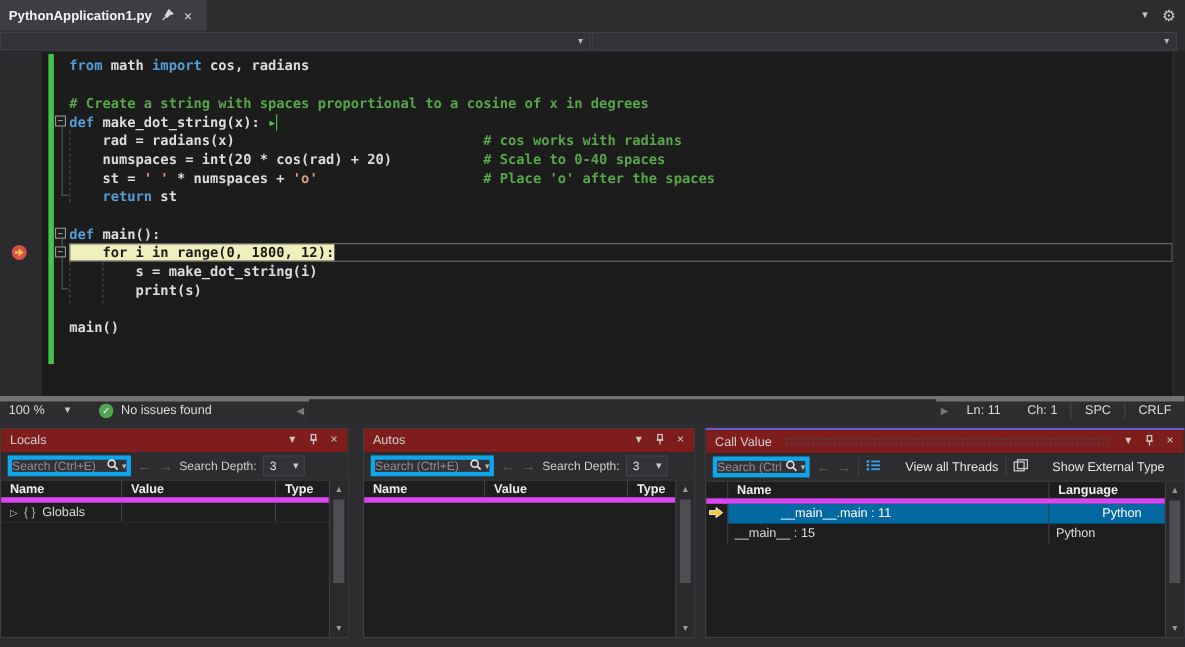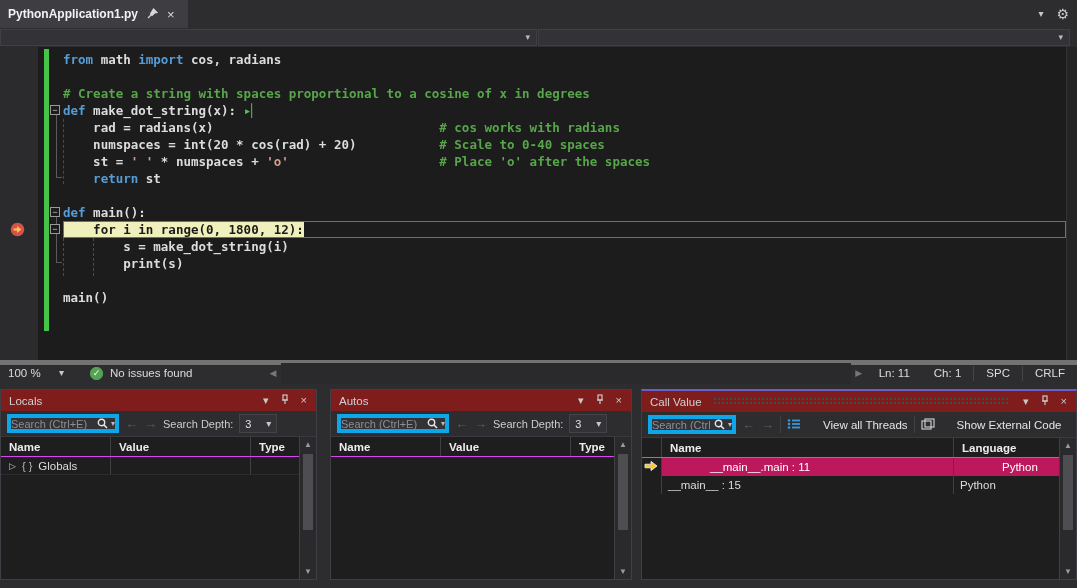--- a/index.html
+++ b/index.html
@@ -79,35 +79,35 @@
   .searchbox .chev { font-size:8px; color:#BBB; margin-left:3px; }
   .navarr { color:#5E5E62; font-size:13px; }
   .depthlabel { color:#CCC; font-size:11px; white-space:nowrap; }
   .depthdrop { width:38px; height:19px; background:#333337; border:1px solid #434346; color:#E0E0E0;
                font-size:11px; display:flex; align-items:center; justify-content:space-between; padding:0 5px; }
   .tb-sep { width:1px; height:17px; background:#3F3F46; }
   .tbbtn { display:flex; align-items:center; gap:22px; color:#E4E4E4; font-size:11.5px; white-space:nowrap; }
 
   .grid3 { display:grid; grid-template-columns:110px 140px 1fr; }
   .gridcs { display:grid; grid-template-columns:20px 292px 1fr; }
-  .phead { height:20px; border-bottom:1px solid #d946ef; }
+  .phead { height:20px; border-bottom:5px solid #d946ef; }
   .phead .hcell { color:#EDEDED; font-size:11.5px; font-weight:bold; display:flex; align-items:center;
                   padding-left:8px; border-right:1px solid #3F3F46; }
   .phead .hcell:last-child { border-right:none; }
   .pbody { position:relative; }
   .prow { height:18px; border-bottom:1px solid #2C2C2E; color:#DCDCDC; font-size:11.5px; }
   .prow .cell { display:flex; align-items:center; padding-left:8px; border-right:1px solid #3F3F46; overflow:hidden; white-space:nowrap; }
   .prow .cell:last-child { border-right:none; }
   .expander { color:#C0C0C0; font-size:9px; margin-right:6px; }
   .braces { color:#B9B9B9; margin-right:6px; font-size:11px; }
   .csrow { height:18px; color:#DCDCDC; font-size:11.5px; }
   .csrow .cell { display:flex; align-items:center; padding-left:6px; overflow:hidden; white-space:nowrap; }
   .csrow .gcell { border-right:1px solid #3F3F46; padding-left:2px; }
   .csrow .ncell { border-right:1px solid #3F3F46; }
-  .csrow.selected .ncell, .csrow.selected .lcell { background:#be185d; color:#FFFFFF;padding-left:48px; }
+  .csrow.selected .ncell, .csrow.selected .lcell { background:#0369a1; color:#FFFFFF;padding-left:48px; }
 
   .vscroll { position:absolute; top:47px; right:0; bottom:0; width:17px; border-left:1px solid #3F3F46;
              background:#2A2A2C; display:flex; flex-direction:column; }
   .vscroll .arr { height:15px; color:#9A9A9E; font-size:8px; text-align:center; line-height:15px; }
   .vscroll .track { flex:1; position:relative; }
   .vscroll .thumb { position:absolute; left:3px; right:3px; top:2px; height:68%; background:#4D4D52; }
 </style>
 </head>
 <body>
 
@@ -322,21 +322,21 @@
         <span>View all Threads</span>
       </div>
       <div class="tb-sep"></div>
       <div class="tbbtn">
         <span><svg width="14" height="12" viewBox="0 0 14 12">
               <g stroke="#C8C8C8" fill="none" stroke-width="1.2">
                 <rect x="1" y="3" width="9" height="8"></rect>
                 <rect x="4" y="1" width="9" height="8"></rect>
               </g>
             </svg></span>
-        <span>Show External Code</span>
+        <span>Show External Type</span>
       </div>
     </div>
     <div class="phead gridcs" style="margin-right:17px;">
       <div class="hcell" style="border-right:1px solid #3F3F46; padding-left:0;"></div>
       <div class="hcell">Name</div>
       <div class="hcell">Language</div>
     </div>
     <div class="pbody" style="margin-right:17px;">
       <div class="csrow gridcs selected">
         <div class="cell gcell">

